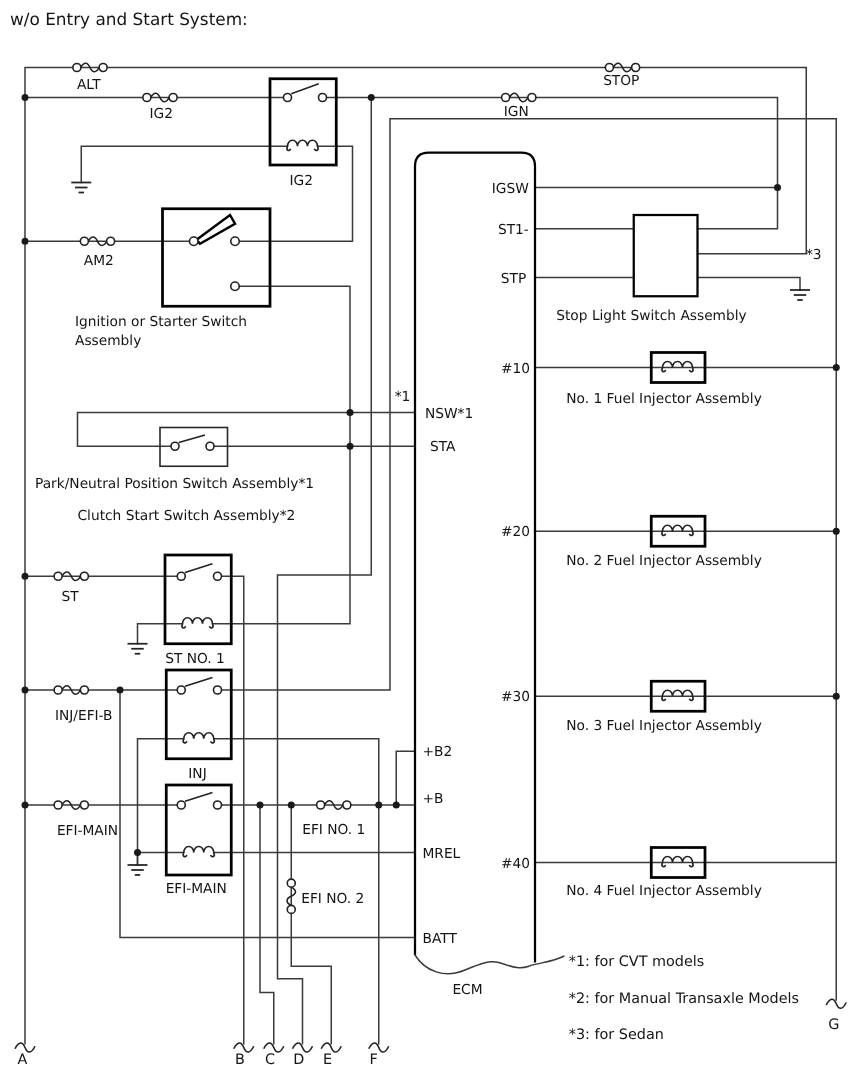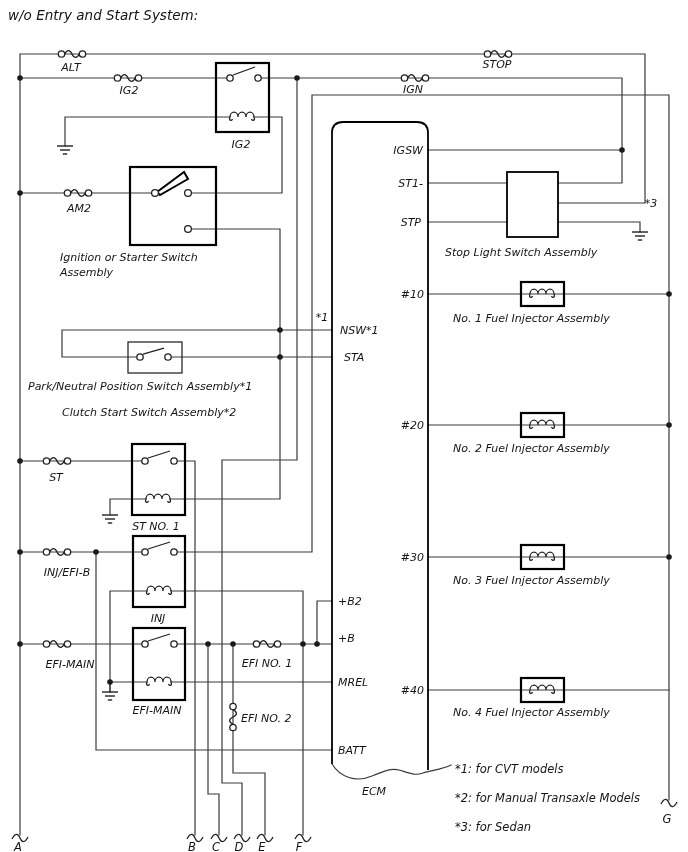--- a/index.html
+++ b/index.html
@@ -1,16 +1,16 @@
 <!DOCTYPE html>
 <html><head>
 <meta charset="utf-8">
 <style>
   html,body{margin:0;padding:0;background:#fff;}
-  .stage{position:relative;width:688px;height:852px;background:#ffffff;font-family:"DejaVu Sans",sans-serif;font-style:italic;}
+  .stage{position:relative;width:688px;height:852px;background:#ffffff;font-family:"DejaVu Sans",sans-serif;}
   svg{display:block;}
   text{fill:#141414;font-family:"DejaVu Sans",sans-serif;font-size:11px;}
   .title{font-size:13.5px;}
   .note{font-size:11.5px;}
   .conn{font-size:11.5px;}
   .wire{stroke:#3a3a3a;stroke-width:1.2;fill:none;stroke-linecap:square;}
   .thick{stroke:#000;stroke-width:2.2;fill:none;}
   .med{stroke:#000;stroke-width:1.8;fill:none;}
   .thin{stroke:#2a2a2a;stroke-width:1.3;fill:none;}
   .sym{stroke:#222;stroke-width:1.3;fill:none;}

